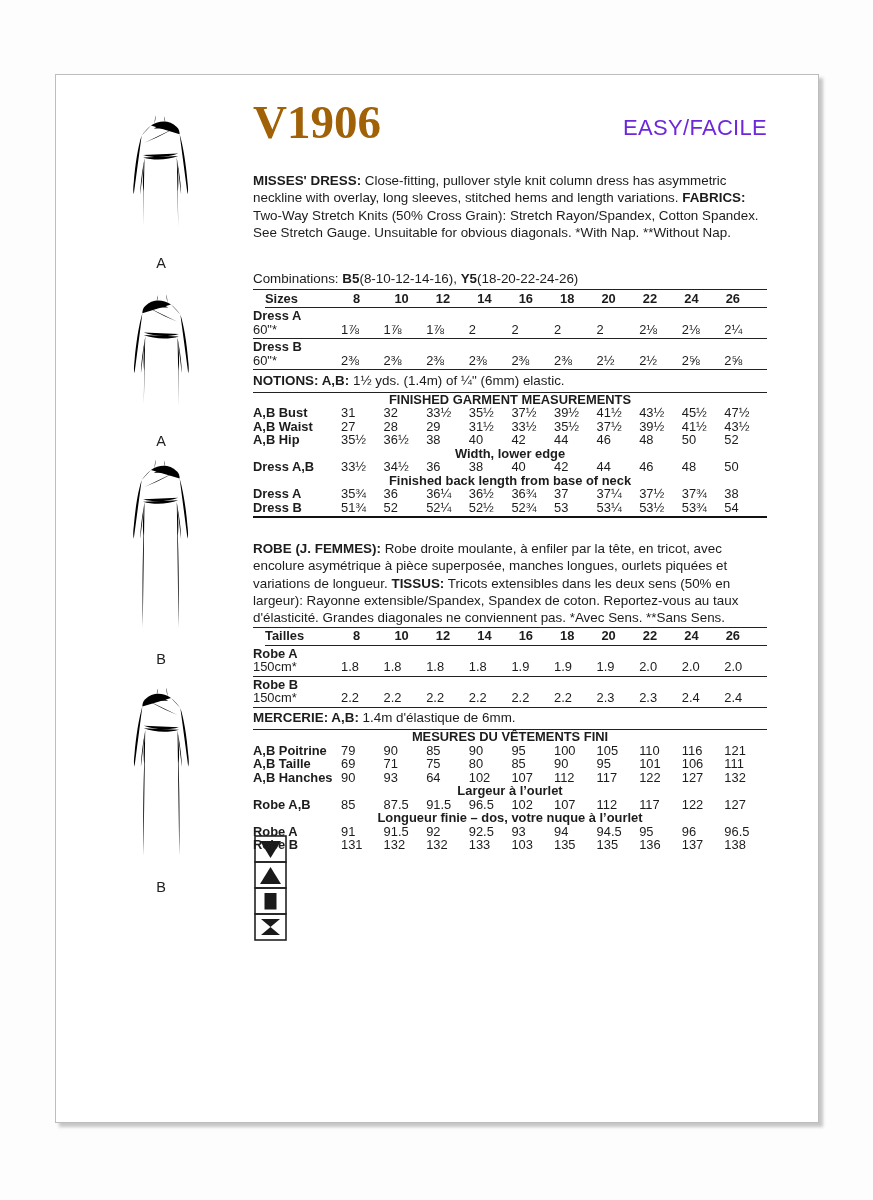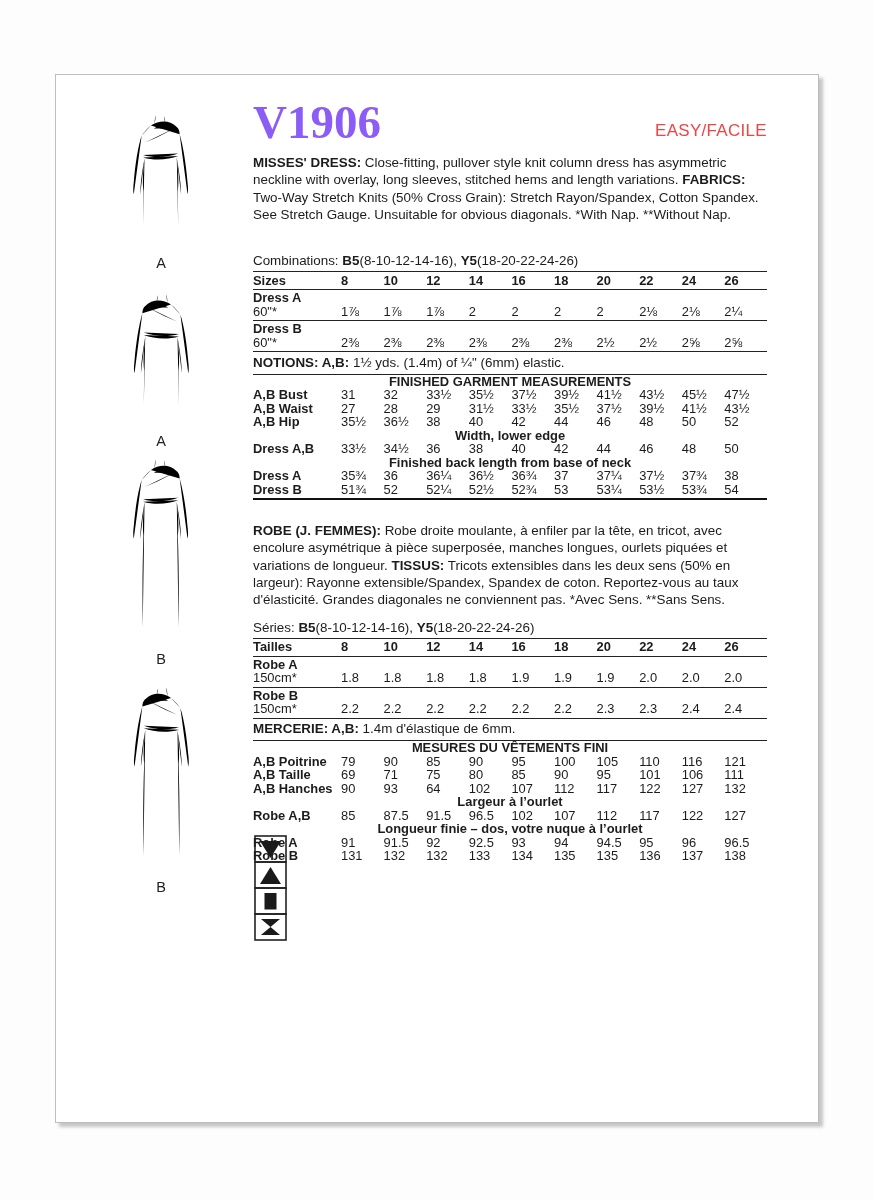--- a/index.html
+++ b/index.html
@@ -25,30 +25,30 @@
   .fig-b-back{left:40px;top:602px;}
   .mirror{transform:scaleX(-1);}
   
   .symbols{position:absolute;left:198px;top:760px;}
   
   .content{position:absolute;left:197px;top:24px;width:514px;}
   .titlebar{display:flex;justify-content:space-between;align-items:flex-end;}
   .v-number{
     font-family:"Liberation Serif", serif;
     font-size:47px;font-weight:bold;line-height:1;letter-spacing:0;
-    color:#8b5cf6;
+    color:#a16207;
   }
-  .easy{font-size:17px;letter-spacing:.3px;color:#ef4444;padding-bottom:5px;}
-  .para{font-size:13.4px;line-height:17.3px;margin-top:8px;}
+  .easy{font-size:22px;letter-spacing:.3px;color:#6d28d9;padding-bottom:5px;}
+  .para{font-size:13.4px;line-height:17.3px;margin-top:26px;}
   .lead-line{font-size:13.4px;line-height:16px;}
   .combos{margin-top:30px;padding-bottom:2px;}
   .series{margin-top:11px;padding-bottom:2px;}
   .dtable{border-top:1.4px solid #222;}
   .trow{display:flex;align-items:baseline;font-size:12.9px;line-height:13.5px;}
-  .thead{padding:1.5px 0;}
+  .thead{padding:1.5px 0;margin-left:12px;}
   .tlabel{flex:0 0 88px;white-space:nowrap;}
   .tlabel.span{flex:1 1 auto;text-align:center;}
   .tcell{flex:1 1 0;}
   .b{font-weight:bold;}
   .rule1{border-bottom:1.4px solid #222;padding-bottom:2px;margin-bottom:1px;}
   .rule2{border-bottom:2.4px solid #111;padding-bottom:2px;}
   .inline-rule{border-bottom:1.4px solid #222;padding:1.5px 0 3px;}
   .para-fr{margin-top:22px;}
 </style>
 </head>
@@ -288,21 +288,20 @@
           <div class="tcell">53</div>
           <div class="tcell">53¼</div>
           <div class="tcell">53½</div>
           <div class="tcell">53¾</div>
           <div class="tcell">54</div>
         </div>
       </div>
 
     <div class="para para-fr"><b>ROBE (J. FEMMES):</b><span> Robe droite moulante, à enfiler par la tête, en tricot, avec encolure asymétrique à pièce superposée, manches longues, ourlets piquées et variations de longueur. </span><b>TISSUS:</b><span> Tricots extensibles dans les deux sens (50% en largeur): Rayonne extensible/Spandex, Spandex de coton. Reportez-vous au taux d'élasticité. Grandes diagonales ne conviennent pas. *Avec Sens. **Sans Sens.</span></div>
 
-    <div class="lead-line series"><span>Séries: </span><b>B5</b><span>(8-10-12-14-16), </span><b>Y5</b><span>(18-20-22-24-26)</span></div>
 
     <div class="dtable">
         <div class="trow thead rule1">
           <div class="tlabel b">Tailles</div>
           <div class="tcell b">8</div>
           <div class="tcell b">10</div>
           <div class="tcell b">12</div>
           <div class="tcell b">14</div>
           <div class="tcell b">16</div>
           <div class="tcell b">18</div>
@@ -421,21 +420,21 @@
           <div class="tcell">95</div>
           <div class="tcell">96</div>
           <div class="tcell">96.5</div>
         </div>
         <div class="trow">
           <div class="tlabel b">Robe B</div>
           <div class="tcell">131</div>
           <div class="tcell">132</div>
           <div class="tcell">132</div>
           <div class="tcell">133</div>
-          <div class="tcell">134</div>
+          <div class="tcell">103</div>
           <div class="tcell">135</div>
           <div class="tcell">135</div>
           <div class="tcell">136</div>
           <div class="tcell">137</div>
           <div class="tcell">138</div>
         </div>
       </div>
 
   </div>
 </div>

